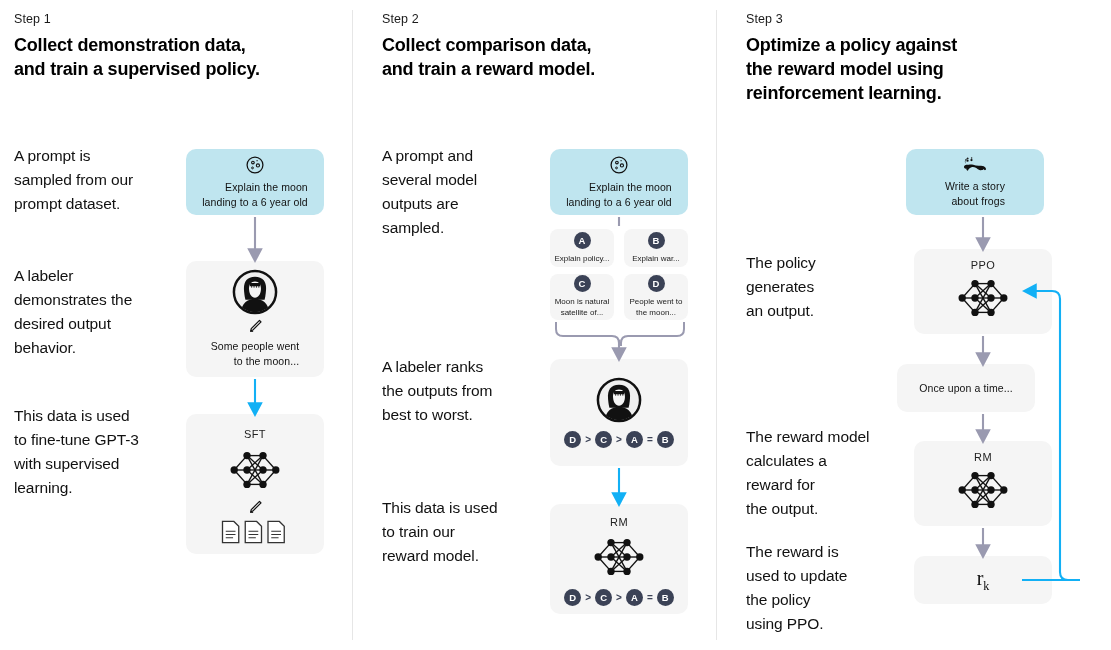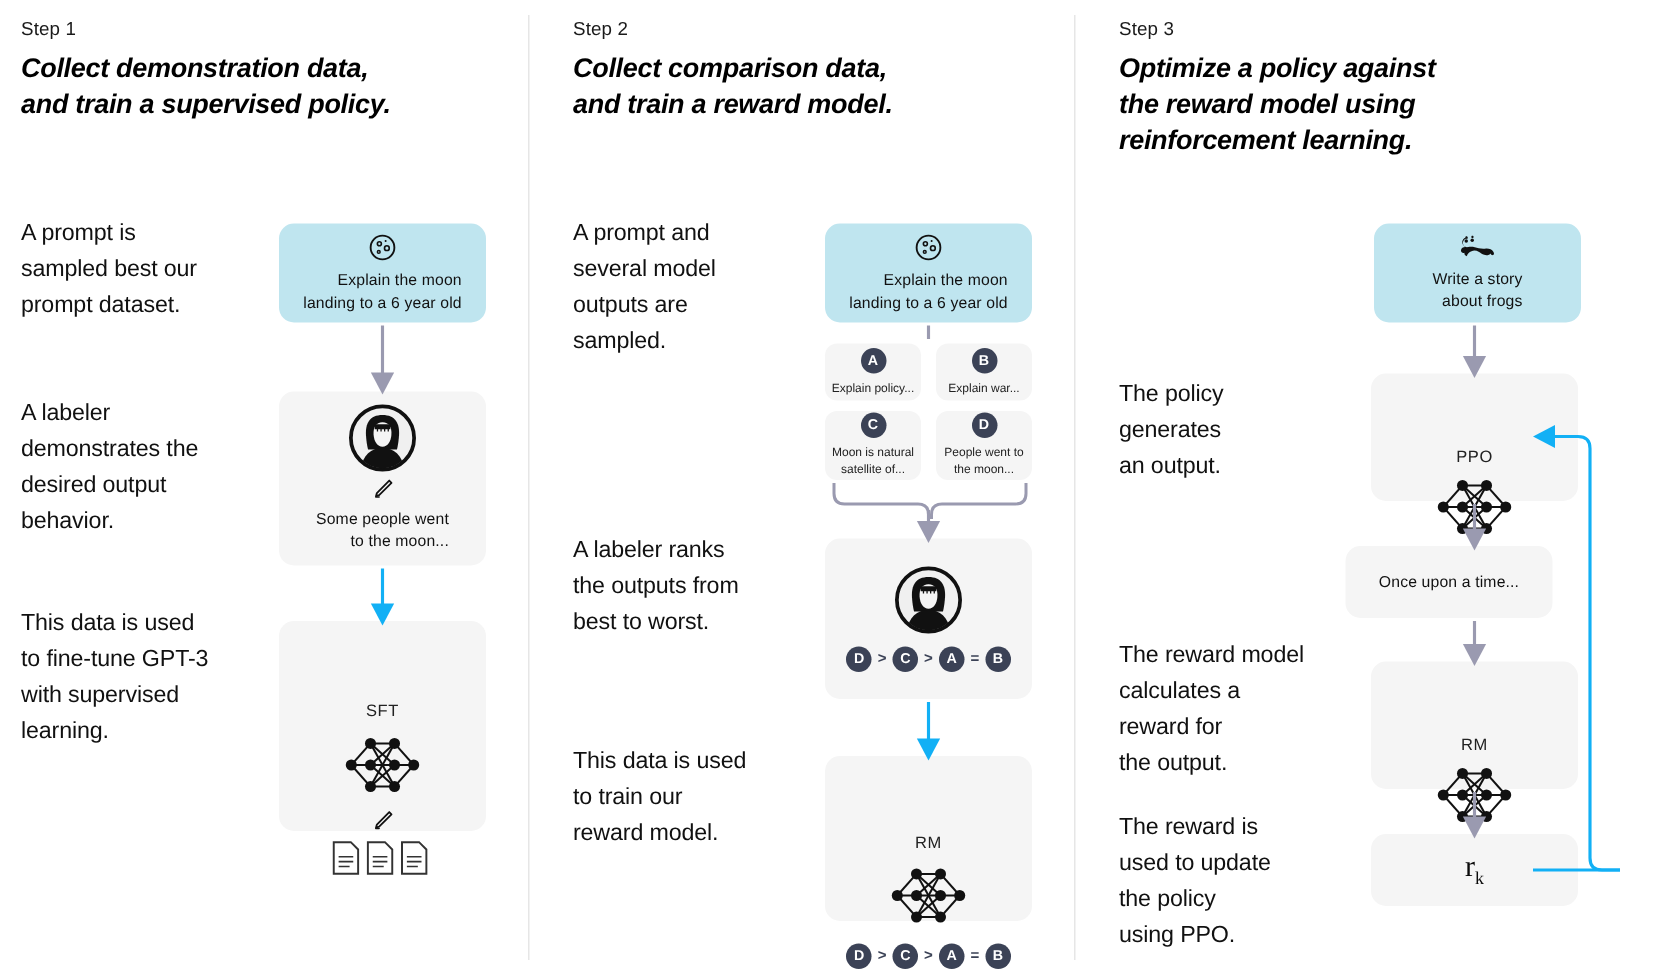--- a/index.html
+++ b/index.html
@@ -29,21 +29,20 @@
   
   .step-label {
     position: absolute; left: 14px; top: 12px;
     font-size: 12.5px; color: #1a1a1a; letter-spacing: .1px;
   }
   .step-title {
     position: absolute; left: 14px; top: 34px;
     font-size: 18px; font-weight: bold; line-height: 1.33;
     letter-spacing: -.2px; color: #000;
     white-space: pre-line;
-    font-style: italic;
   }
 
   
   .para {
     position: absolute; left: 14px;
     font-size: 15.5px; line-height: 1.54; color: #111;
     white-space: pre-line; letter-spacing: -.1px;
   }
 
   
@@ -55,21 +54,20 @@
     align-items: center; justify-content: center;
   }
   .card.blue { background: #bfe5ef; }
   .card-text {
     font-size: 10.5px; line-height: 1.4; text-align: right;
     color: #111; white-space: pre-line; letter-spacing: .1px;
   }
   .card-title {
     font-size: 11px; color: #222; letter-spacing: .4px;
     text-align: center;
-    margin-top: 40px;
   }
   .opt-card {
     position: absolute; background: #f5f5f5; border-radius: 8px;
     display: flex; flex-direction: column;
     align-items: center; justify-content: center; gap: 5px;
   }
   .opt-text {
     font-size: 8px; line-height: 1.35; text-align: center;
     color: #222; white-space: pre-line;
   }
@@ -109,21 +107,21 @@
   <div class="divider" id="divider-1"></div>
   <div class="divider" id="divider-2"></div>
 
   <div class="col" id="col-1">
 
     <div class="step-label">Step 1</div>
     <div class="step-title">Collect demonstration data,
 and train a supervised policy.</div>
 
     <div class="para" style="top:144px;">A prompt is
-sampled best our
+sampled from our
 prompt dataset.</div>
     <div class="para" style="top:264px;">A labeler
 demonstrates the
 desired output
 behavior.</div>
     <div class="para" style="top:404px;">This data is used
 to fine-tune GPT-3
 with supervised
 learning.</div>
 
@@ -357,21 +355,21 @@
 an output.</div>
     <div class="para" style="top:425px;">The reward model
 calculates a
 reward for
 the output.</div>
     <div class="para" style="top:540px;">The reward is
 used to update
 the policy
 using PPO.</div>
 
-    <div class="card blue" style="left:184px; top:149px; width:138px; height:66px;">
+    <div class="card blue" style="left:174px; top:149px; width:138px; height:66px;">
       <span style="line-height:0;margin-bottom:5px;">
         <svg width="26" height="18" viewBox="0 0 34 22">
           <path d="M8.5 3.2 C5 3.2 3.6 6 4.6 8.6 C5.3 10.4 7.2 11 9 10.6 C10.6 10.3 12.6 10.2 14.6 10.8 C17.4 11.6 20.6 12.4 23.6 12 C27 11.6 29.5 12.8 30.8 14.6 C31.6 15.8 31.6 17.2 30.6 17.6 C29.7 18 28.6 17.3 28.6 16.2 C27.4 17.6 25 18.2 22.8 17.4 C21 16.8 19.6 15.4 18 14.6 C16 13.6 13.8 13.4 11.8 14.2 C9.6 15 8 16.8 7.8 18.6 C6.4 18.2 5.4 17 5.6 15.6 C4 16.2 2.4 15 2.6 13.4 C2.8 11.6 4.6 10.6 6.2 10.6 C4.2 9.2 3.2 6.8 4 4.8 C4.7 3 6.6 2 8.5 2.4 Z" fill="#111"></path>
           <circle cx="7.2" cy="5.4" r="1.5" fill="#111"></circle>
           <circle cx="12.4" cy="4.6" r="1.5" fill="#111"></circle>
           <path d="M6.4 2.2 C6.4 0.8 8.4 0.8 8.4 2.2 C8.4 3.4 6.4 3.4 6.4 2.2 Z" fill="#111"></path>
           <path d="M11.6 1.8 C11.6 0.4 13.6 0.4 13.6 1.8 C13.6 3 11.6 3 11.6 1.8 Z" fill="#111"></path>
         </svg>
       </span>
       <div class="card-text">Write a story

